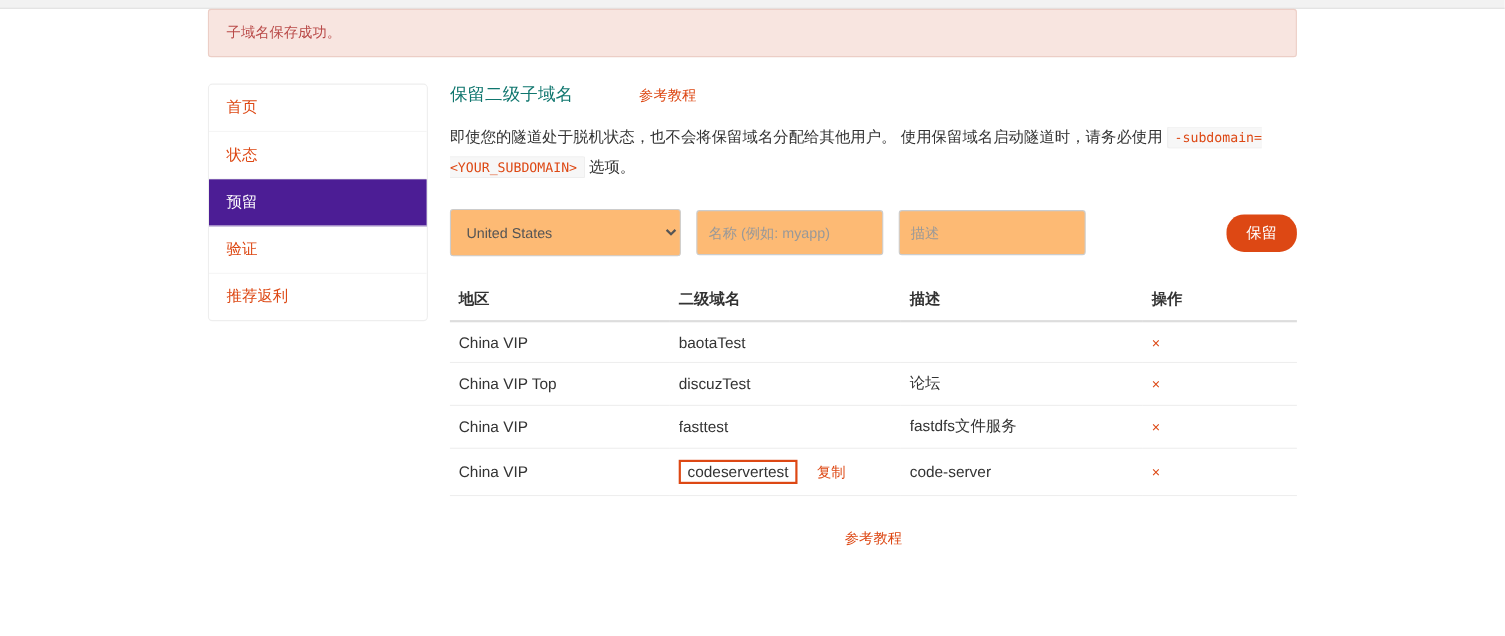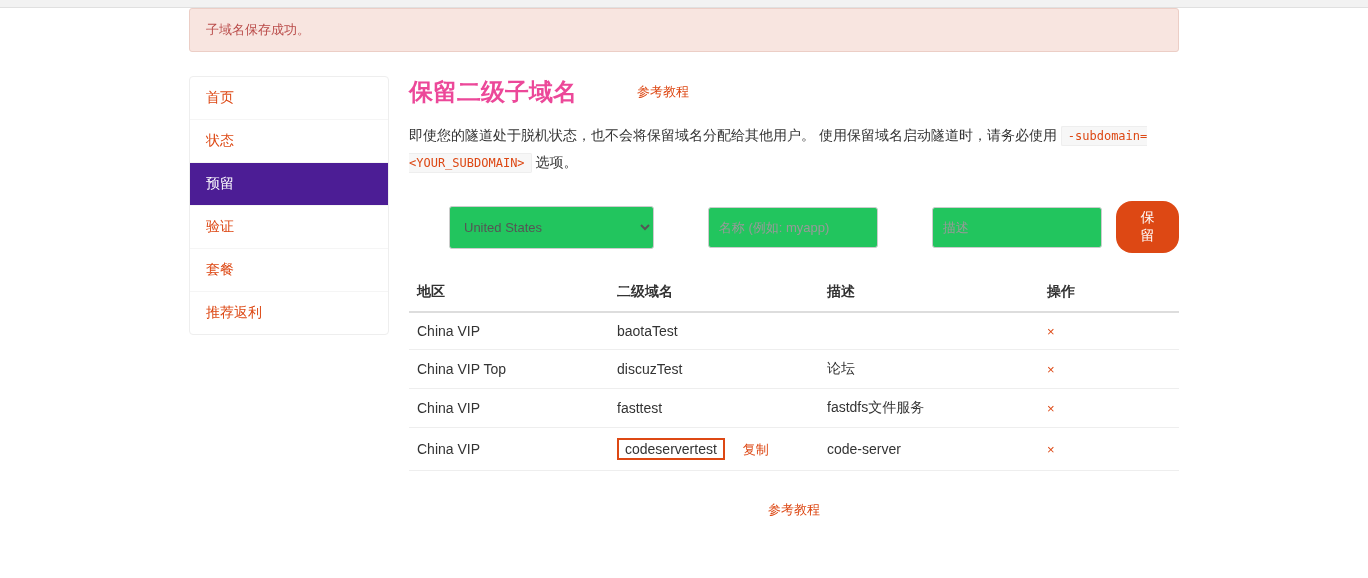--- a/index.html
+++ b/index.html
@@ -13,26 +13,26 @@
   .nav .user { display: inline-flex; align-items: center; gap: 6px; }
   .caret { width: 0; height: 0; border-left: 4px solid transparent; border-right: 4px solid transparent; border-top: 5px solid #dd4814; display: inline-block; }
   .alert { background: #f8e5e0; border: 1px solid #eccec6; border-radius: 3px; padding: 12px 16px; color: #b94a48; margin-bottom: 24px; font-size: 13px; }
   .layout { display: flex; gap: 20px; align-items: flex-start; }
   .sidebar { width: 200px; border: 1px solid #eee; border-radius: 4px; overflow: hidden; }
   .sidebar .item { padding: 12px 16px; font-size: 14px; color: #dd4814; cursor: pointer; border-bottom: 1px solid #f5f5f5; }
   .sidebar .item:last-child { border-bottom: none; }
   .sidebar .item.active { background: #4c1d95; color: #fff; }
   .main { flex: 1; }
   .title-row { display: flex; align-items: center; gap: 60px; margin-bottom: 14px; }
-  .title-row h2 { font-size: 24px; font-weight: 700; color: #ec4899; }
+  .title-row h2 { font-size: 16px; font-weight: 400; color: #0f766e; }
   .tutorial { color: #dd4814; font-size: 13px; text-decoration: none; cursor: pointer; }
   .desc { font-size: 14px; color: #333; line-height: 1.9; margin-bottom: 26px; }
   .desc code { background: #f7f7f7; border: 1px solid #eee; padding: 2px 6px; color: #dd4814; font-family: monospace; font-size: 12px; border-radius: 2px; }
   .form-row { display: flex; gap: 14px; margin-bottom: 20px; align-items: center; }
-  .form-row select, .form-row input { border: 1px solid #ccc; border-radius: 3px; padding: 12px 10px; font-size: 13px; color: #555; background: #22c55e; margin-left: 40px; }
+  .form-row select, .form-row input { border: 1px solid #ccc; border-radius: 3px; padding: 12px 10px; font-size: 13px; color: #555; background: #fdba74; }
   .form-row select { width: 210px; }
   .form-row .inp-name { width: 170px; }
   .form-row .inp-desc { width: 170px; }
   .btn { background: #dd4814; color: #fff; border: none; border-radius: 16px; padding: 8px 18px; font-size: 14px; cursor: pointer; margin-left: auto; }
   table { width: 100%; border-collapse: collapse; font-size: 14px; }
   th { text-align: left; padding: 10px 8px; border-bottom: 2px solid #ddd; font-weight: 700; color: #333; }
   td { padding: 10px 8px; border-bottom: 1px solid #eee; color: #333; }
   .highlight { border: 2px solid #dd4814; padding: 1px 6px; display: inline-block; }
   .copy-link { color: #dd4814; font-size: 13px; margin-left: 14px; cursor: pointer; }
   .del { color: #dd4814; cursor: pointer; font-size: 13px; }
@@ -49,21 +49,20 @@
 
   <div class="alert">子域名保存成功。</div>
 
   <div class="layout">
 
     <div class="sidebar">
       <div class="item">首页</div>
       <div class="item">状态</div>
       <div class="item active">预留</div>
       <div class="item">验证</div>
-      <div class="item">套餐</div>
       <div class="item">推荐返利</div>
     </div>
 
     <div class="main">
 
       <div class="title-row">
         <h2>保留二级子域名</h2>
         <a class="tutorial">参考教程</a>
       </div>
 

